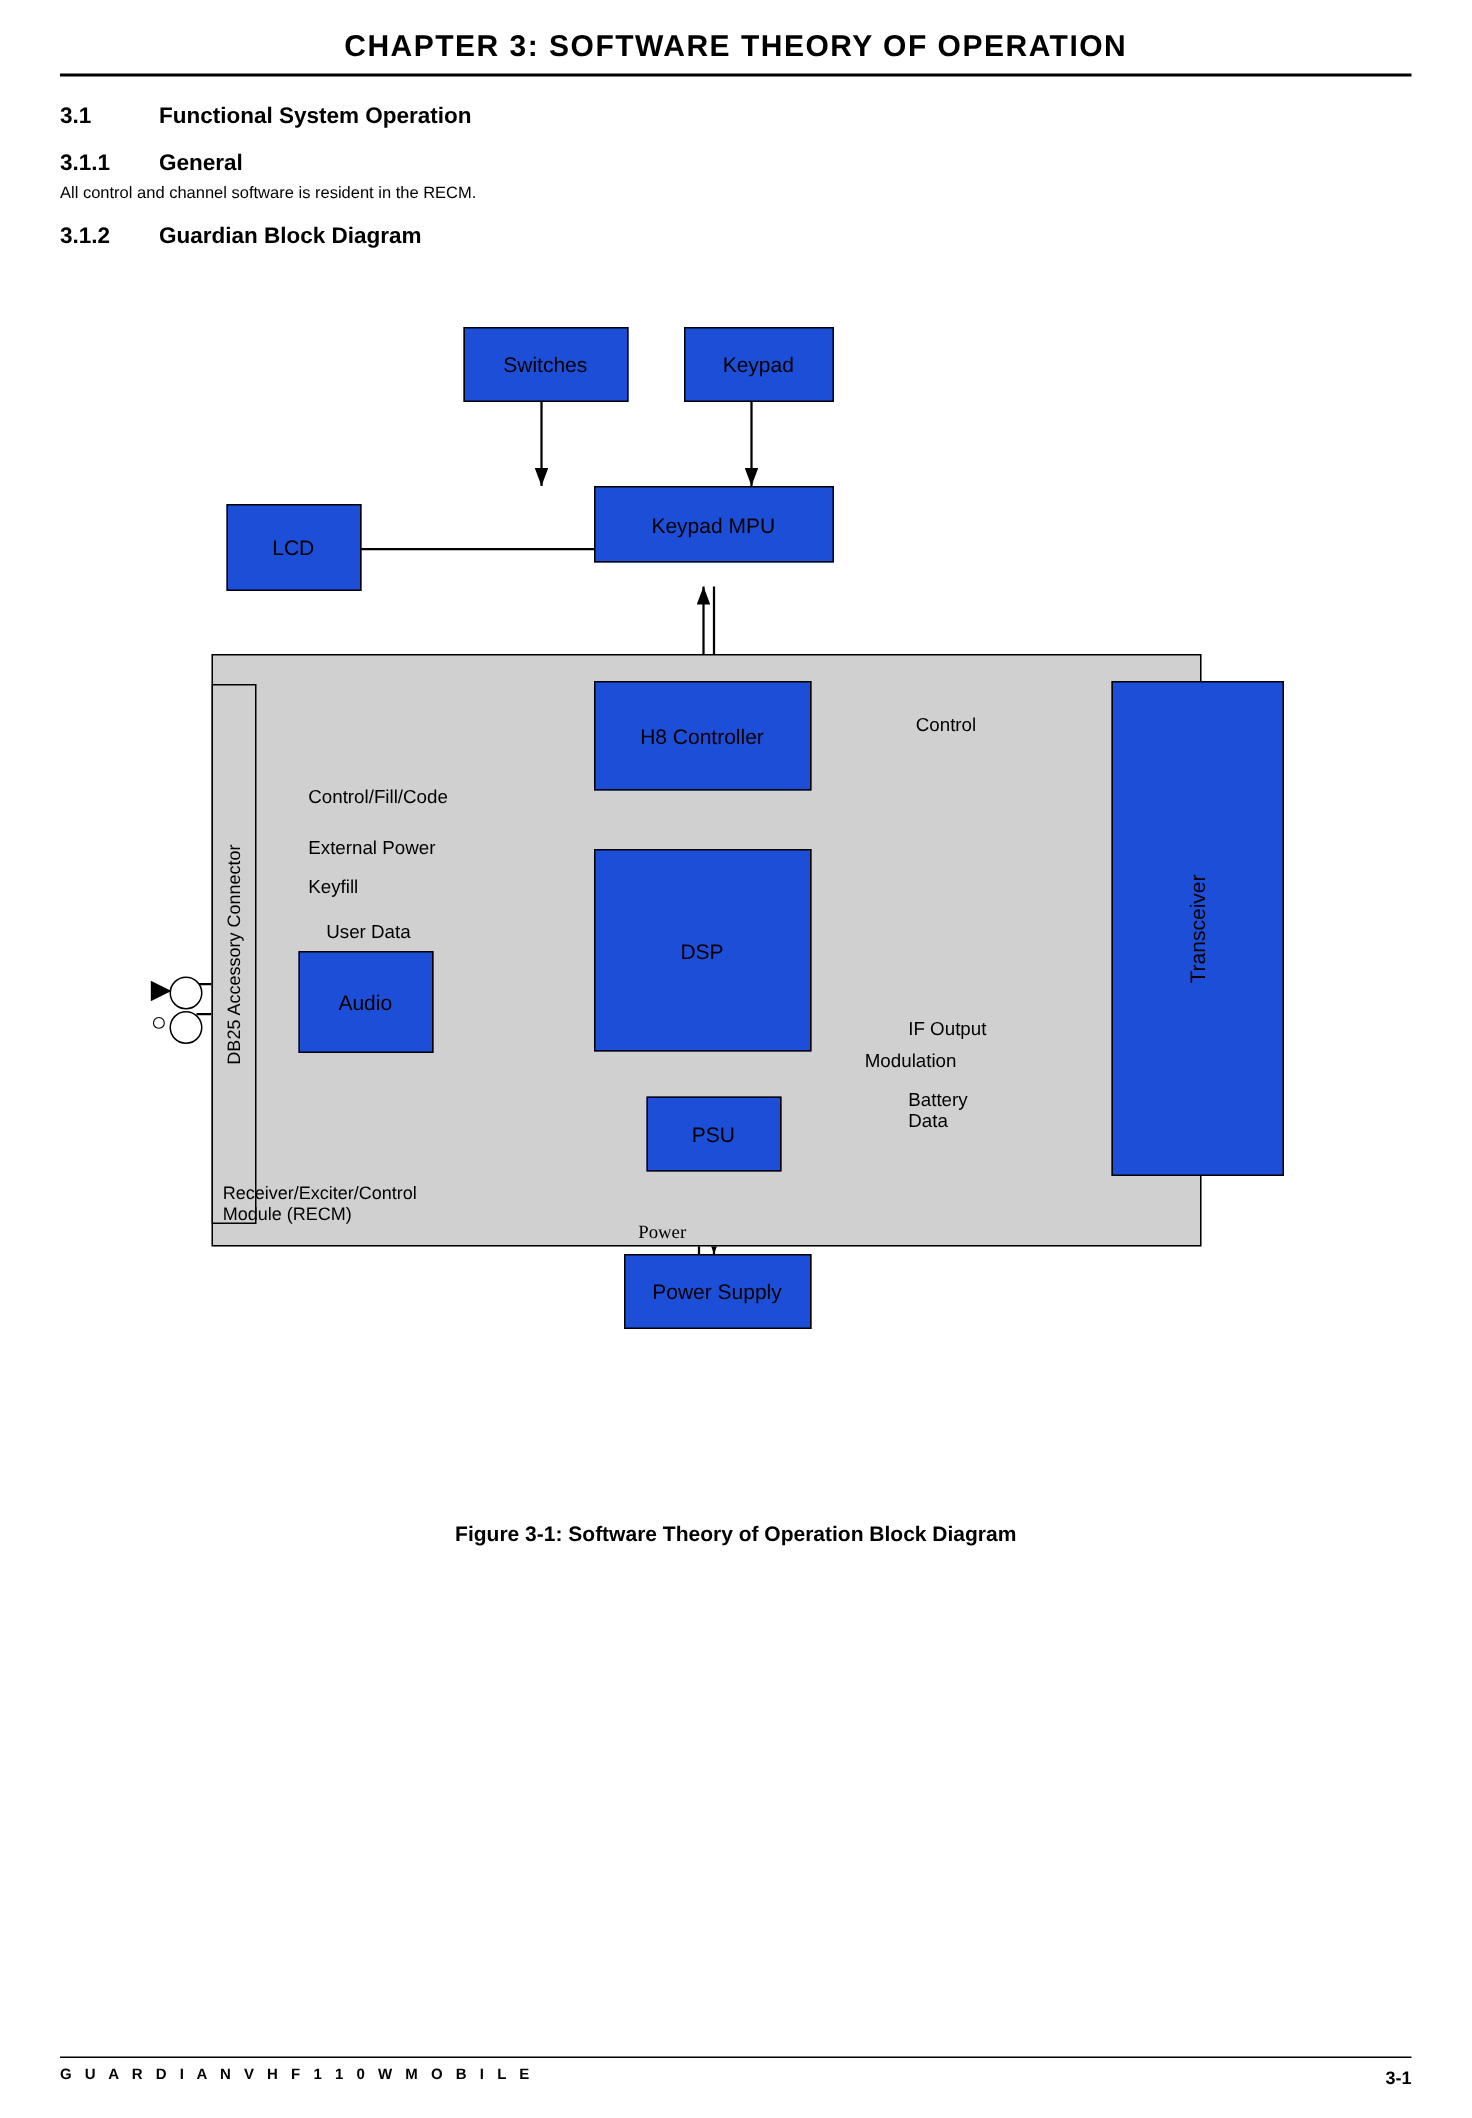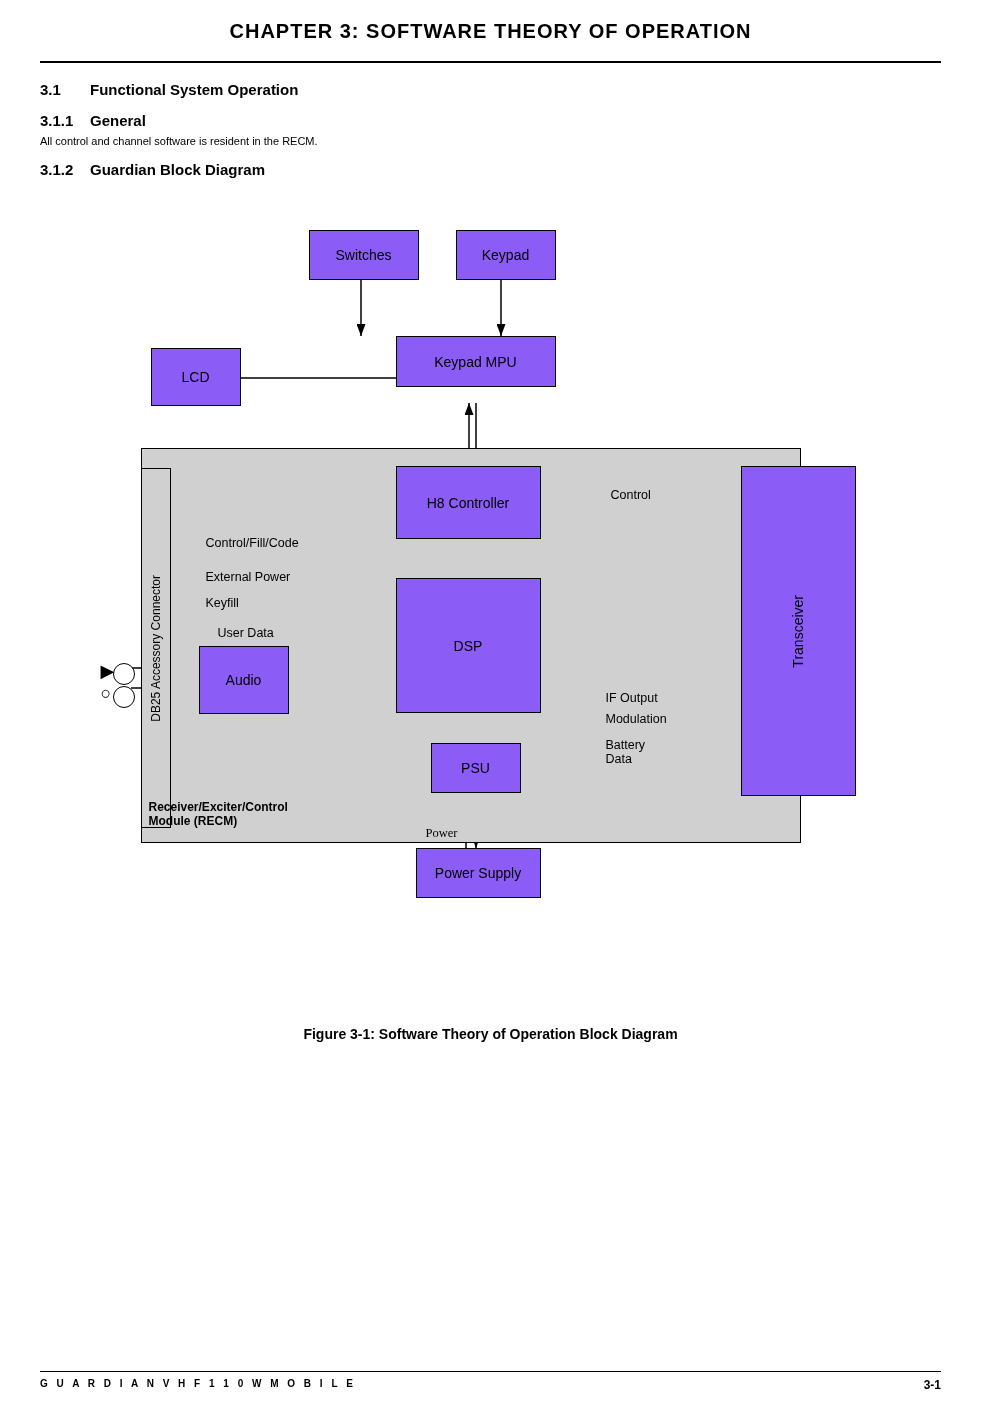--- a/index.html
+++ b/index.html
@@ -16,21 +16,21 @@
       width: 981px;
       min-height: 1412px;
       padding: 20px 40px 20px 40px;
       position: relative;
     }
 
     
     .page-header {
       text-align: center;
       border-bottom: 2px solid #000;
-      padding-bottom: 18px;
+      padding-bottom: 6px;
       margin-bottom: 18px;
     }
     .page-header h1 {
       font-size: 20px;
       font-weight: bold;
       letter-spacing: 1px;
     }
     .body-text {
       font-size: 11px;
       margin-bottom: 10px;
@@ -41,21 +41,21 @@
       position: relative;
       width: 900px;
       height: 820px;
       margin: 10px auto 10px auto;
     }
 
     
     .box {
       position: absolute;
       border: 1.5px solid #000;
-      background: #8b5cf6;
+      background: #1d4ed8;
       display: flex;
       align-items: center;
       justify-content: center;
       text-align: center;
       font-size: 14px;
     }
 
     
     .recm-area {
       position: absolute;
@@ -102,20 +102,21 @@
       font-weight: bold;
     }
     .footer-right {
       font-size: 12px;
       font-weight: bold;
     }
 
     
     .heading-row {
       display: flex;
+      gap: 16px;
       align-items: baseline;
       margin-bottom: 6px;
       margin-top: 14px;
     }
     .heading-num {
       font-size: 15px;
       font-weight: bold;
       min-width: 50px;
     }
     .heading-title {
@@ -277,35 +278,35 @@
     </div>
 
     <div class="diag-label" style="left:570px;top:300px;">
       <span>Control</span>
     </div>
 
     <div class="diag-label" style="left:565px;top:503px;">
       <span>IF Output</span>
     </div>
 
-    <div class="diag-label" style="left:565px;top:524px;">
+    <div class="diag-label" style="left:536px;top:524px;">
       <span>Modulation</span>
     </div>
 
     <div class="diag-label" style="left:565px;top:550px;">
       <span style="white-space:pre-line;">Battery
 Data</span>
     </div>
 
     <div class="diag-label" style="left:385px;top:638px;font-family:Liberation Serif, serif;">
       <span>Power</span>
     </div>
 
     <div class="diag-label" style="left:108px;top:612px;font-size:12px;">
-      <span style="white-space:pre-line;font-weight:bold;">Receiver/Exciter/Control
+      <span style="white-space:pre-line;">Receiver/Exciter/Control
 Module (RECM)</span>
     </div>
 
   </div>
 
   <div class="figure-caption">
     <span>Figure 3-1:  Software Theory of Operation Block Diagram</span>
   </div>
 
   <div class="page-footer">

